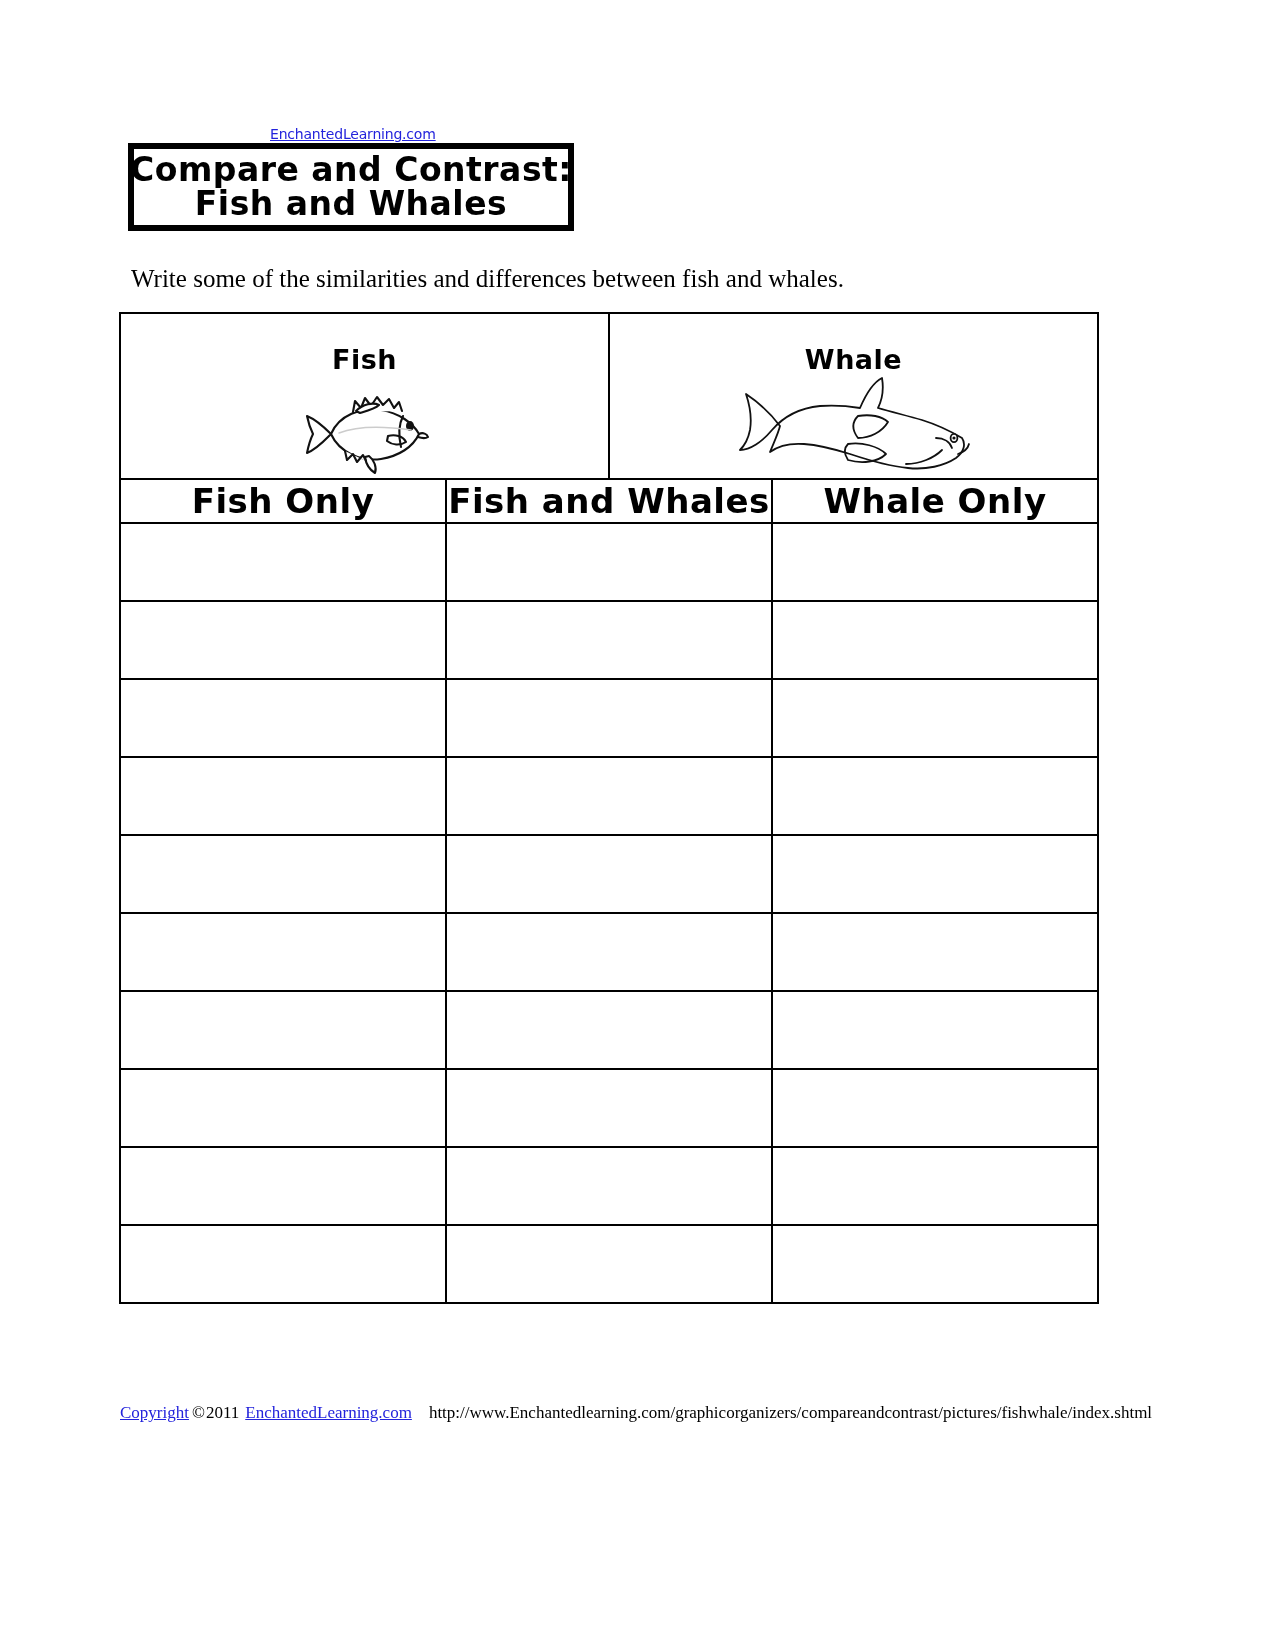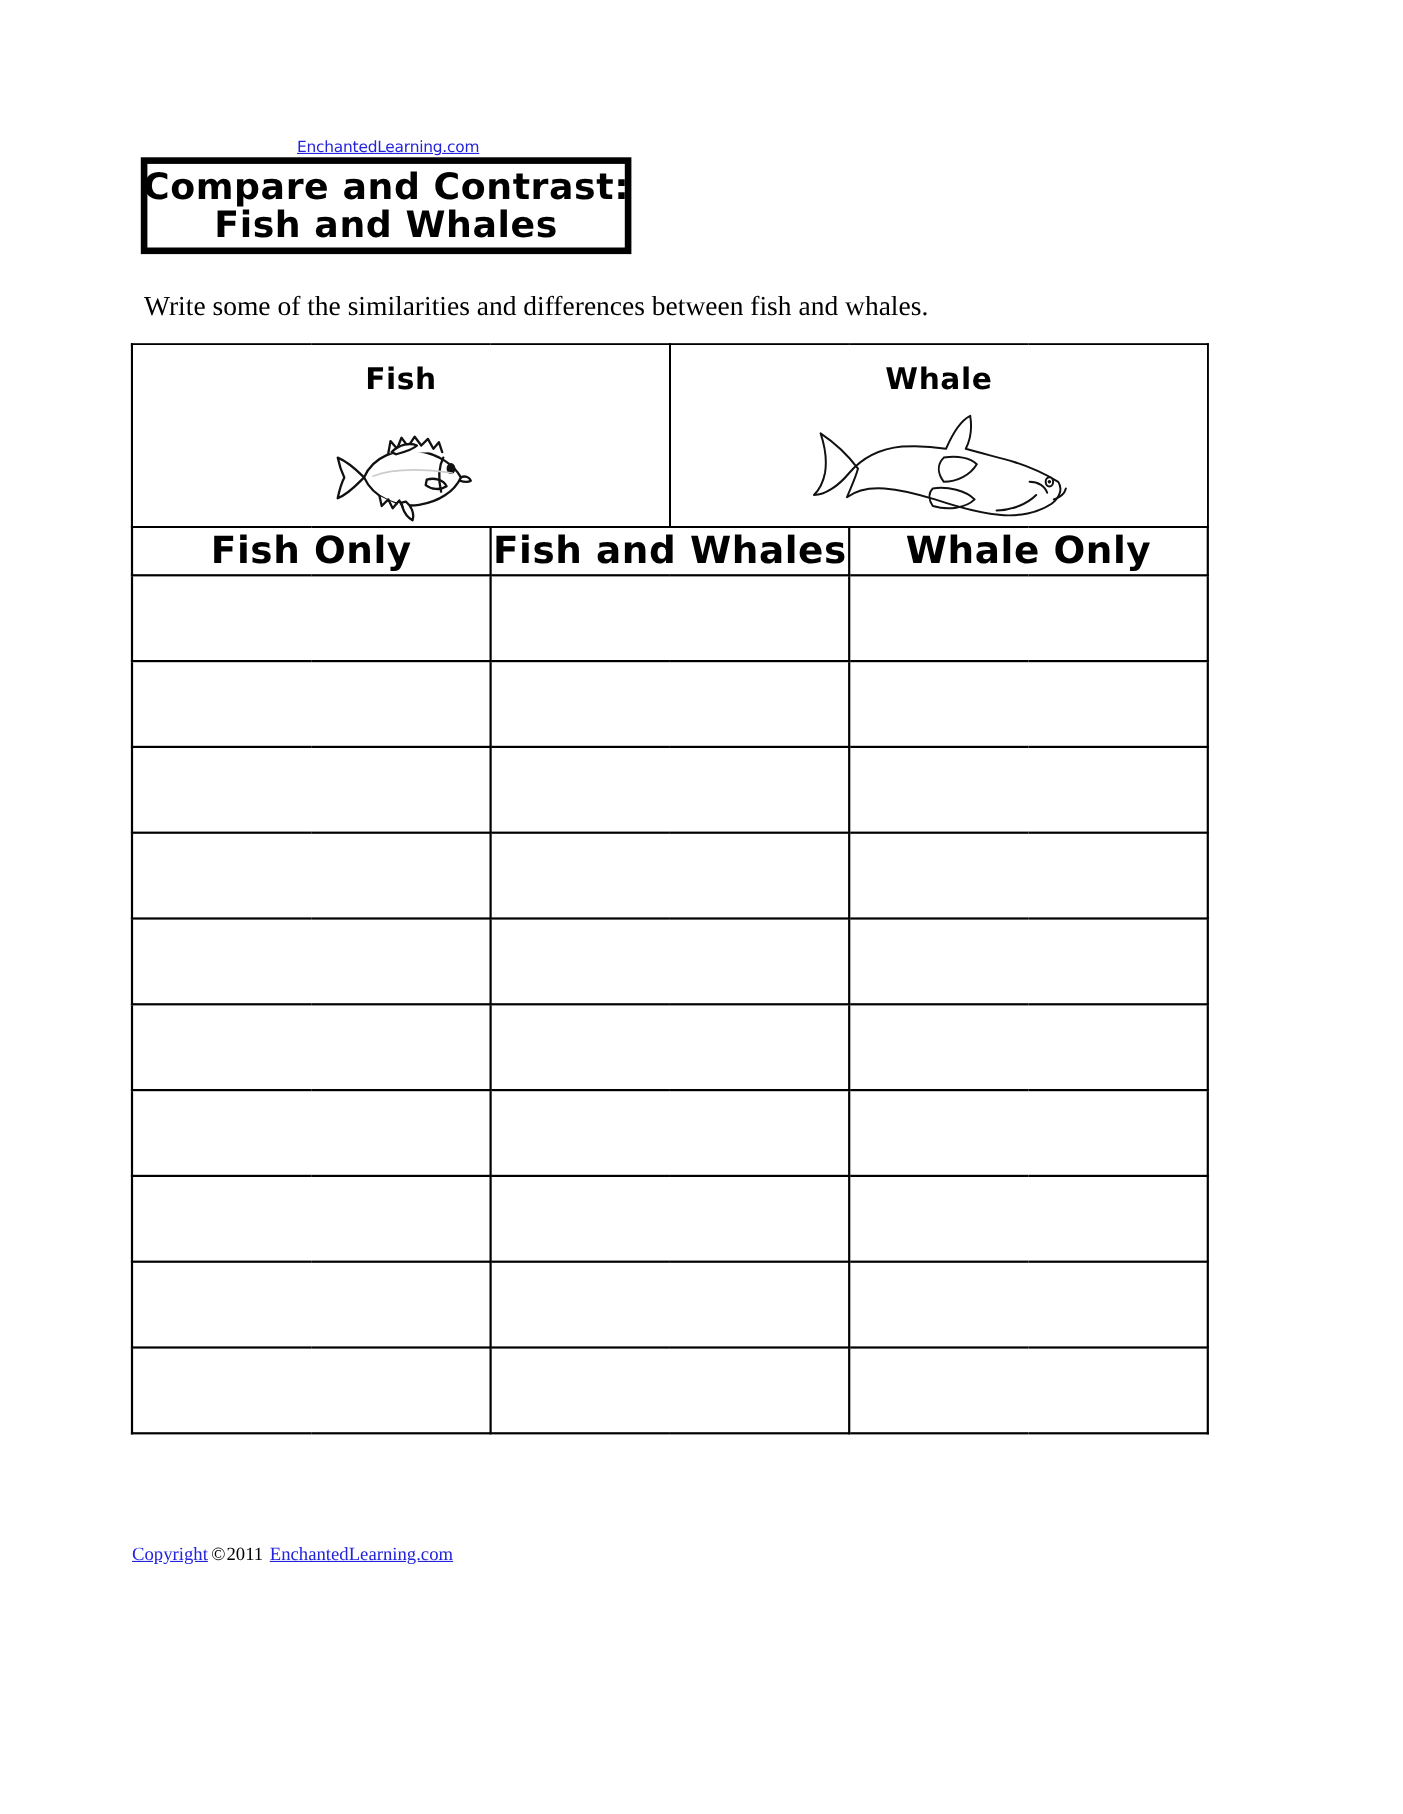--- a/index.html
+++ b/index.html
@@ -116,21 +116,21 @@
   .animal-cell {
     height: 164px;
     vertical-align: top;
     text-align: center;
     position: relative;
   }
   .animal-name {
     font-family: "DejaVu Sans", "Liberation Sans", sans-serif;
     font-weight: bold;
     font-size: 27px;
-    padding-top: 16px;
+    padding-top: 30px;
     letter-spacing: 0.5px;
   }
   .animal-art {
     position: absolute;
     left: 0;
     right: 0;
     bottom: 2px;
     display: flex;
     justify-content: center;
     align-items: flex-end;
@@ -334,15 +334,16 @@
         <td class="answer-cell" colspan="2"></td>
       </tr>
     </tbody>
   </table>
 
   <div class="footer">
     <a class="link" href="#">Copyright</a>
     <span class="copy-sym">©</span>
     <span>2011</span>
     <a class="link" href="#" style="margin-left:6px">EnchantedLearning.com</a>
+    <span class="url-text">http://www.Enchantedlearning.com/graphicorganizers/compareandcontrast/pictures/fishwhale/index.shtml</span>
   </div>
 
 </div>
 
 </body></html>

